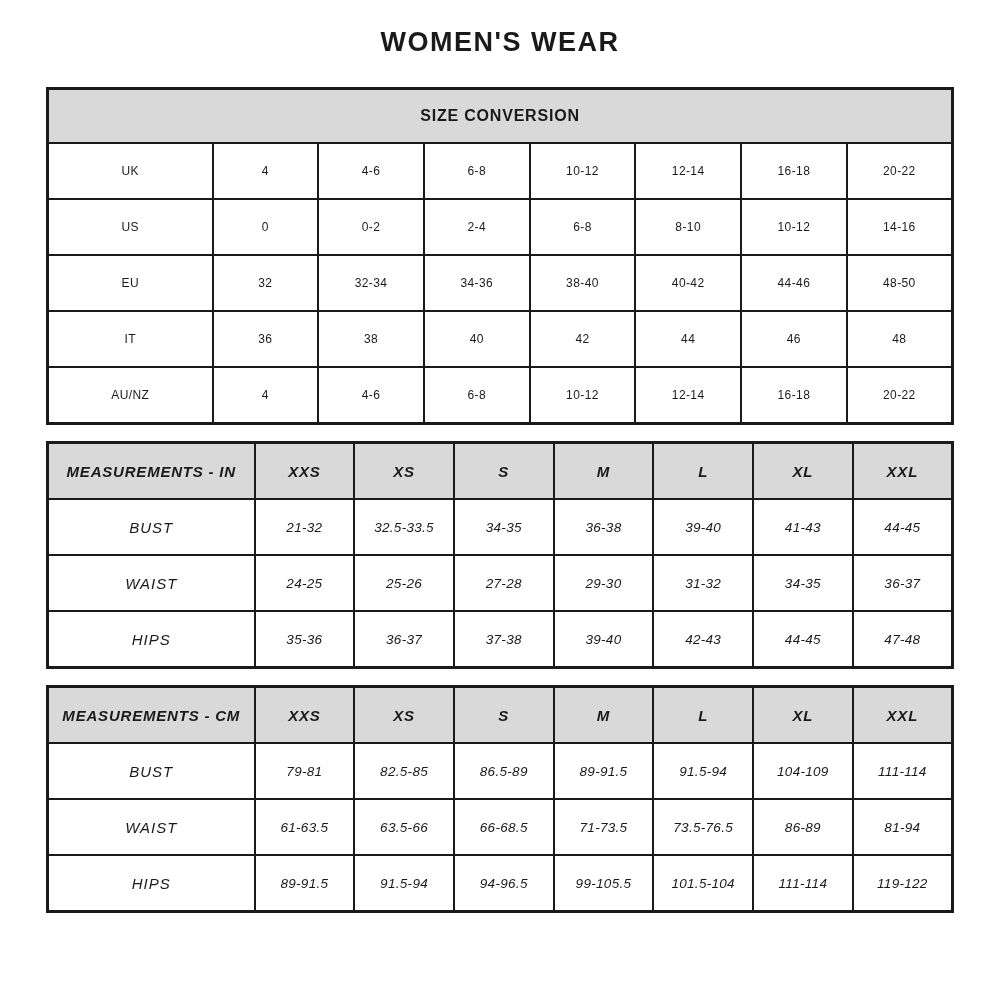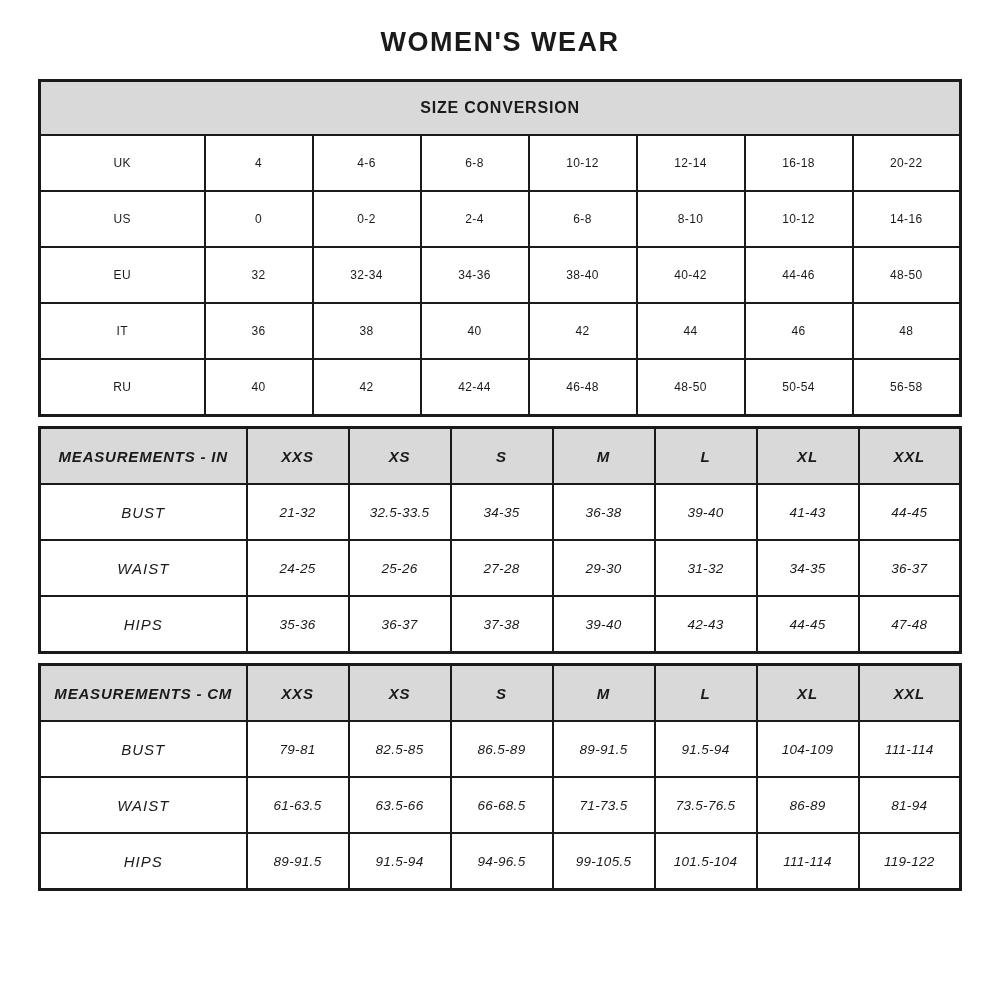--- a/index.html
+++ b/index.html
@@ -18,21 +18,21 @@
   }
   h1.page-title {
     margin: 0;
     padding: 27px 0 13px 0;
     text-align: center;
     font-size: 27px;
     font-weight: 700;
     letter-spacing: 1.5px;
     color: var(--text, #1a1a1a);
   }
-  section.tbl-sec { margin: 8px; }
+  section.tbl-sec { margin: 16px; }
   section.tbl-sec + section.tbl-sec { margin-top: 9px; font-style: italic; }
 
   table.chart {
     width: 100%;
     border-collapse: collapse;
     table-layout: fixed;
     border: 3px solid var(--border, #1a1a1a);
   }
   table.chart td {
     border: 2px solid var(--border, #1a1a1a);
@@ -135,28 +135,28 @@
             <td class="label">IT</td>
             <td>36</td>
             <td>38</td>
             <td>40</td>
             <td>42</td>
             <td>44</td>
             <td>46</td>
             <td>48</td>
           </tr>
           <tr class="data-row">
-            <td class="label">RU</td>
-            <td>40</td>
-            <td>42</td>
-            <td>42-44</td>
-            <td>46-48</td>
-            <td>48-50</td>
-            <td>50-54</td>
-            <td>56-58</td>
+            <td class="label">AU/NZ</td>
+            <td>4</td>
+            <td>4-6</td>
+            <td>6-8</td>
+            <td>10-12</td>
+            <td>12-14</td>
+            <td>16-18</td>
+            <td>20-22</td>
           </tr>
         </tbody>
     </table>
   </section>
 
   <section class="tbl-sec">
     <table class="chart t-meas">
       <colgroup>
           <col class="c0">
           <col span="7">

